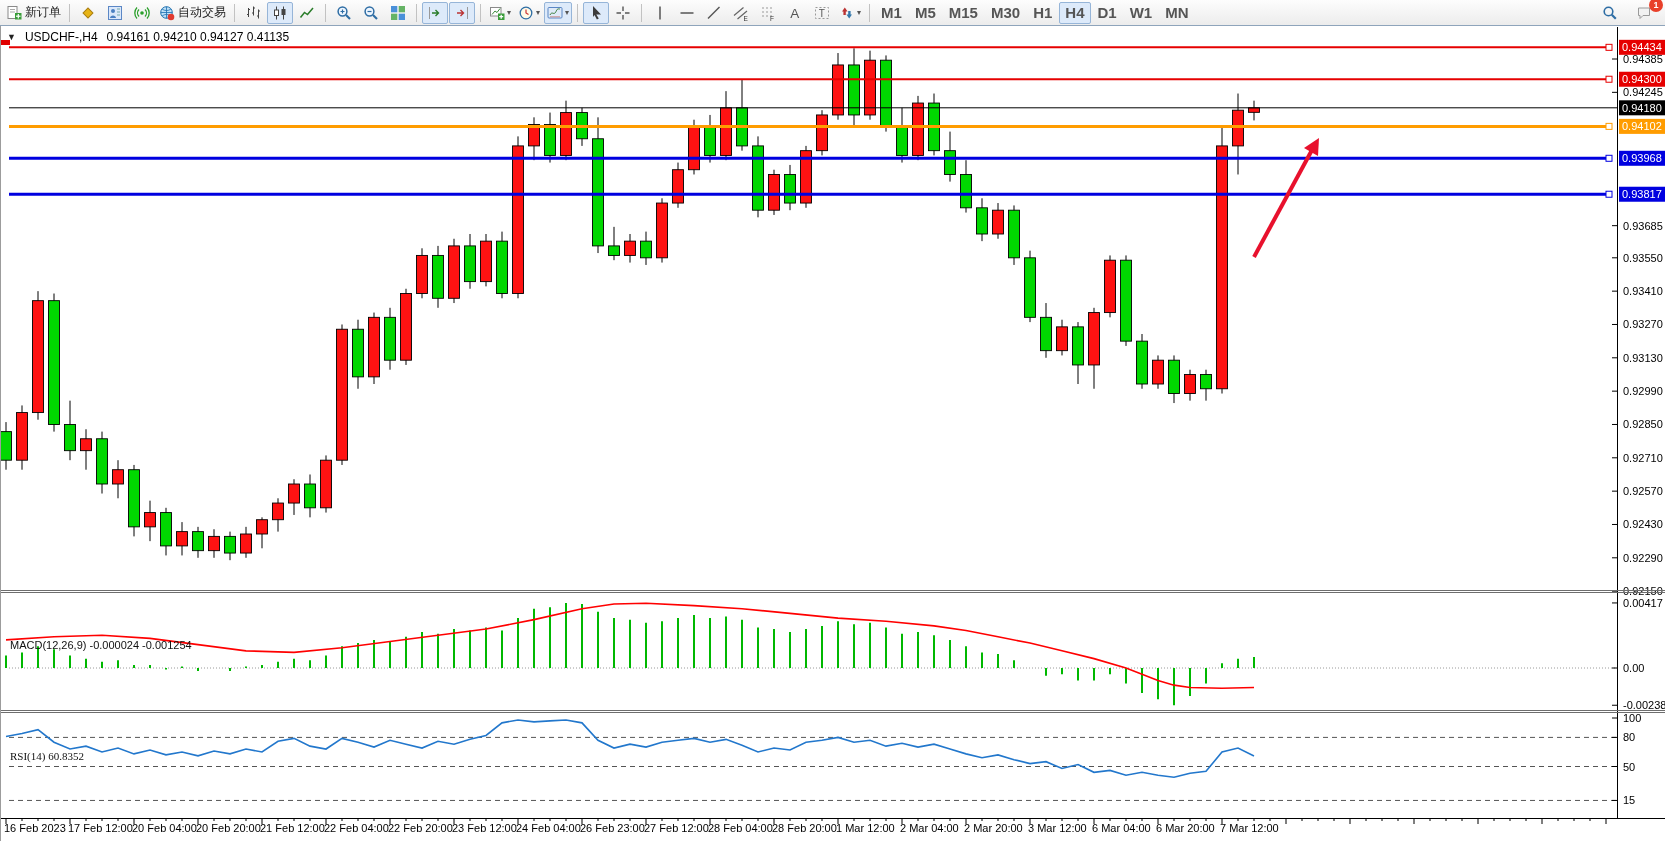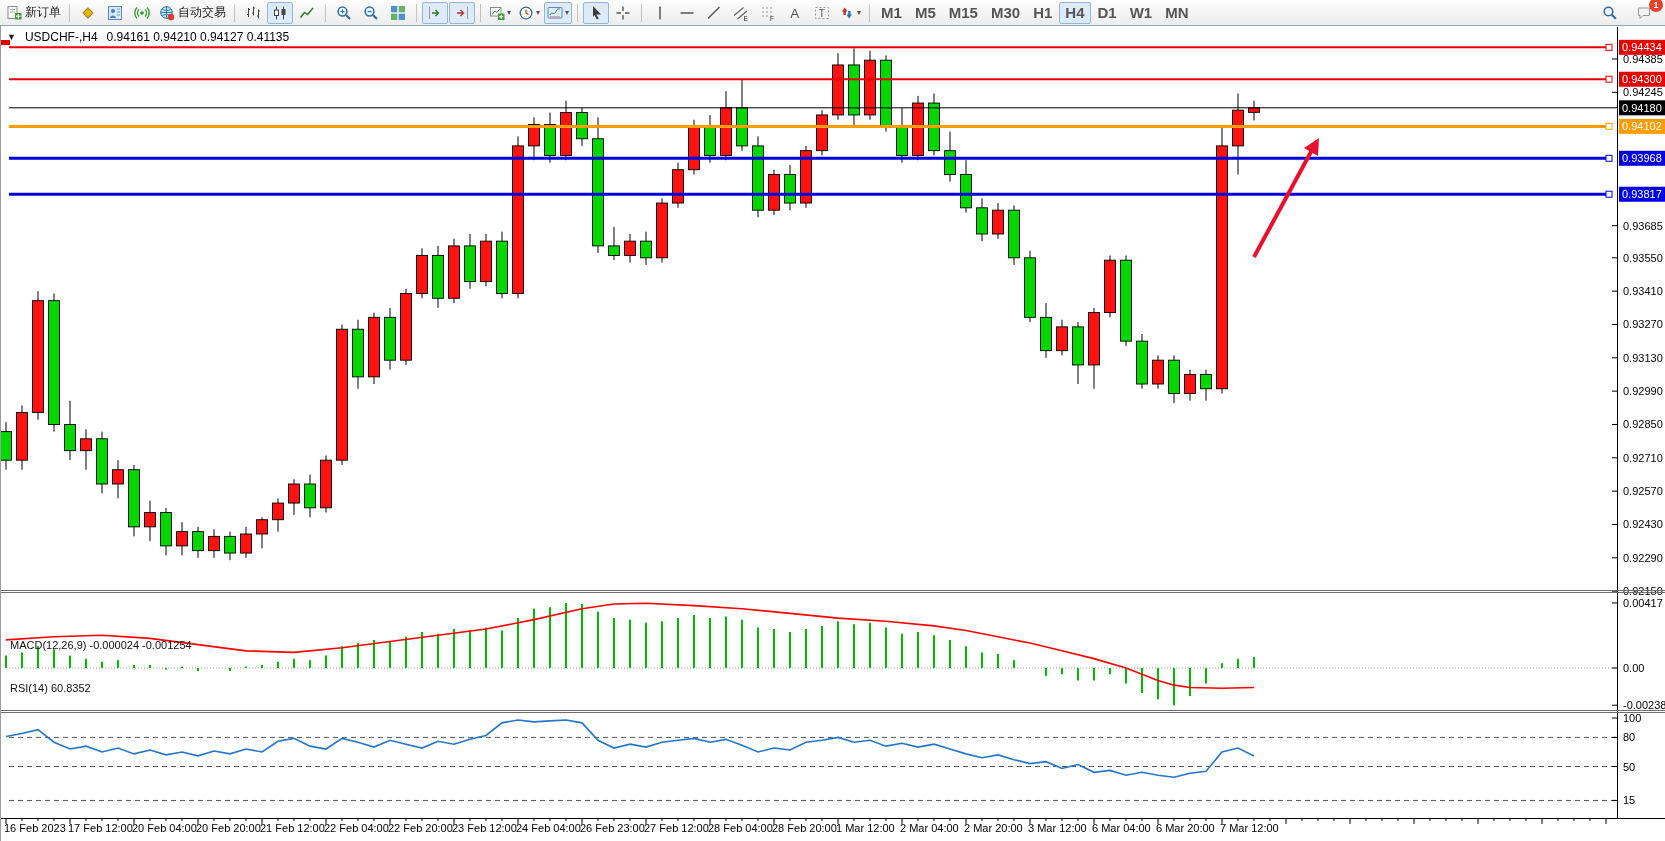--- a/index.html
+++ b/index.html
@@ -21,21 +21,21 @@
     font-size:9px;min-width:14px;height:14px;line-height:14px;text-align:center;font-weight:bold;}
   
   .chartwrap{position:relative;width:1665px;height:815px;background:#fff;border-left:1px solid #9c9c9c;}
   #chart-svg{position:absolute;left:0;top:0;}
   #chart-svg text{font-family:"Liberation Sans",sans-serif;}
   .chart-title{position:absolute;left:6px;top:4px;font-size:12px;color:#000;display:flex;gap:9px;align-items:center;}
   .tri{font-size:9px;color:#222;}
   .red-corner{position:absolute;left:0;top:14px;width:9px;height:5px;background:#e00000;}
   .ind-label{position:absolute;left:9px;font-size:11px;color:#111;}
   #macd-label{top:570px;margin-top:43px;}
-  #rsi-label{top:656px;}
+  #rsi-label{top:724px;font-family:Liberation Serif, serif;}
 </style>
 </head>
 <body>
 
 <div class="toolbar" id="toolbar">
     <span class="tbtn">
       <span>
         <svg width="16" height="16" viewBox="0 0 16 16">
           <rect x="2" y="1.5" width="9" height="12" fill="#fff" stroke="#8a8a8a"></rect>
           <rect x="4" y="4" width="5" height="1" fill="#aaa"></rect>

